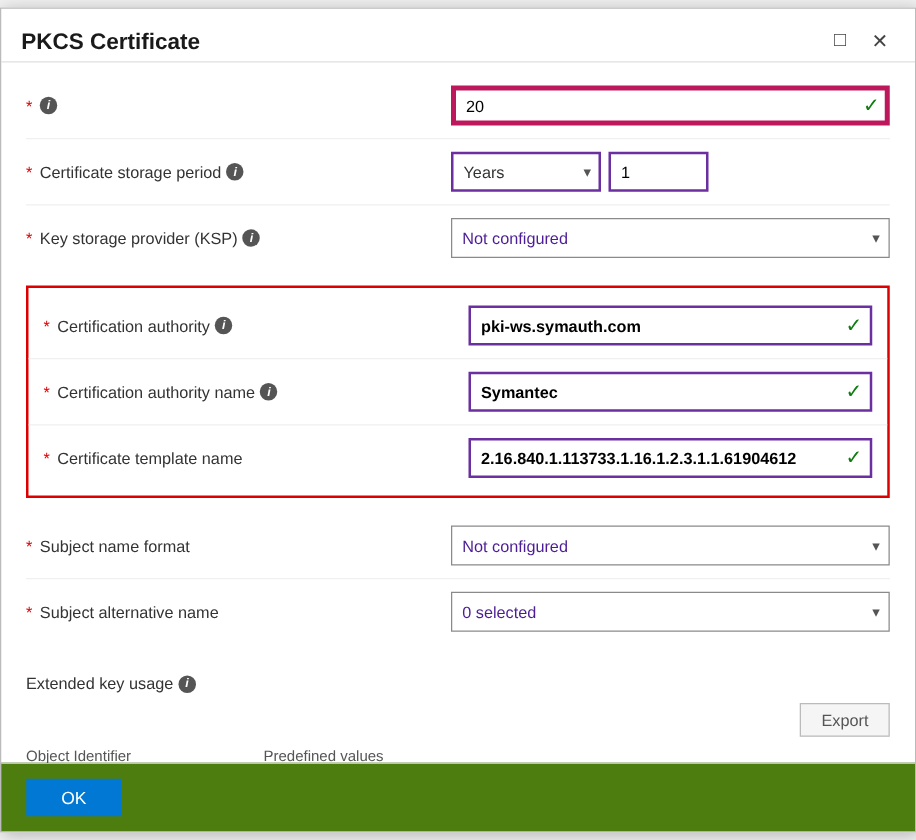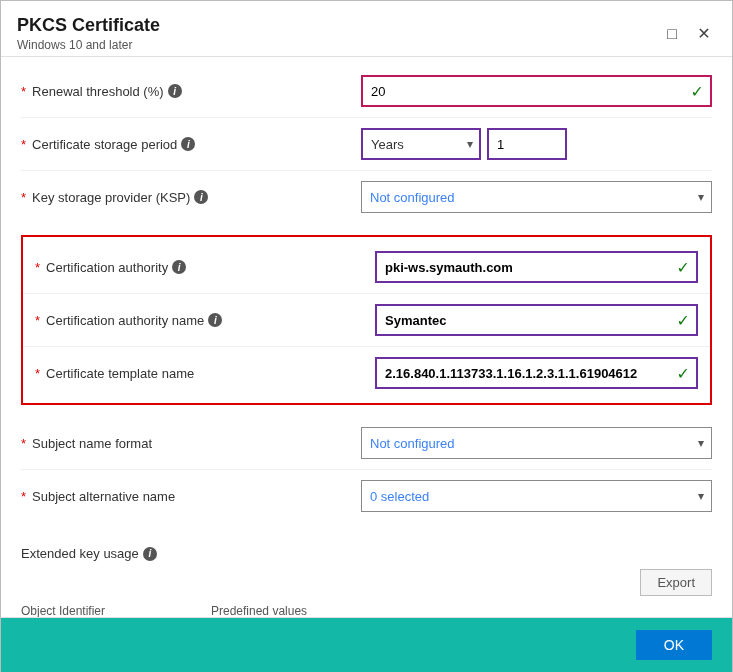--- a/index.html
+++ b/index.html
@@ -149,34 +149,34 @@
       width: 100%;
       height: 32px;
       border: 1px solid #8a8a8a;
       background: #fff;
       padding: 0 48px 0 8px;
       font-size: 13px;
       appearance: none;
       -webkit-appearance: none;
       cursor: pointer;
       outline: none;
-      color: #3b82f6;
+      color: #4c1d95;
     }
     .select-arrow {
       position: absolute;
       right: 8px;
       top: 50%;
       transform: translateY(-50%);
       pointer-events: none;
       color: #555;
       font-size: 12px;
     }
 
     .renewal-input {
-      border: 2px solid #be185d;
+      border: 4px solid #be185d;
       padding: 5px 8px;
       font-size: 13px;
       height: 32px;
       width: 100%;
       outline: none;
     }
 
     
     .validity-row .control-col {
       gap: 6px;
@@ -254,56 +254,53 @@
     .eku-col-name { width: 190px; }
     .eku-col-oid { width: 190px; }
     .eku-col-pre { flex: 1; }
 
     .footer {
       padding: 12px 20px;
       border-top: 1px solid #e0e0e0;
       display: flex;
       align-items: center;
       gap: 8px;
-      background: #14b8a6;
-      justify-content: flex-end;
+      background: #4d7c0f;
     }
     .ok-btn {
       background: #0078d4;
       color: #fff;
       border: none;
       padding: 7px 28px;
       font-size: 14px;
       cursor: pointer;
     }
   </style>
 </head>
 <body>
 
 <div class="dialog">
 
   <div class="title-bar">
     <div class="title-text">
       <span class="title-main">PKCS Certificate</span>
-      <span class="title-sub">Windows 10 and later</span>
     </div>
     <div class="title-buttons">
       <button class="title-btn">□</button>
       <button class="title-btn">✕</button>
     </div>
   </div>
 
   <div class="content">
 
     <div class="form-section">
 
       <div class="form-row">
         <div class="label-col">
           <span class="required-star">*</span>
-          <span>Renewal threshold (%)</span>
           <span class="info-icon">i</span>
         </div>
         <div class="control-col">
           <div class="input-with-check">
             <input class="renewal-input" type="text" value="20" style="">
             <span class="check-mark">✓</span>
           </div>
         </div>
       </div>
 

